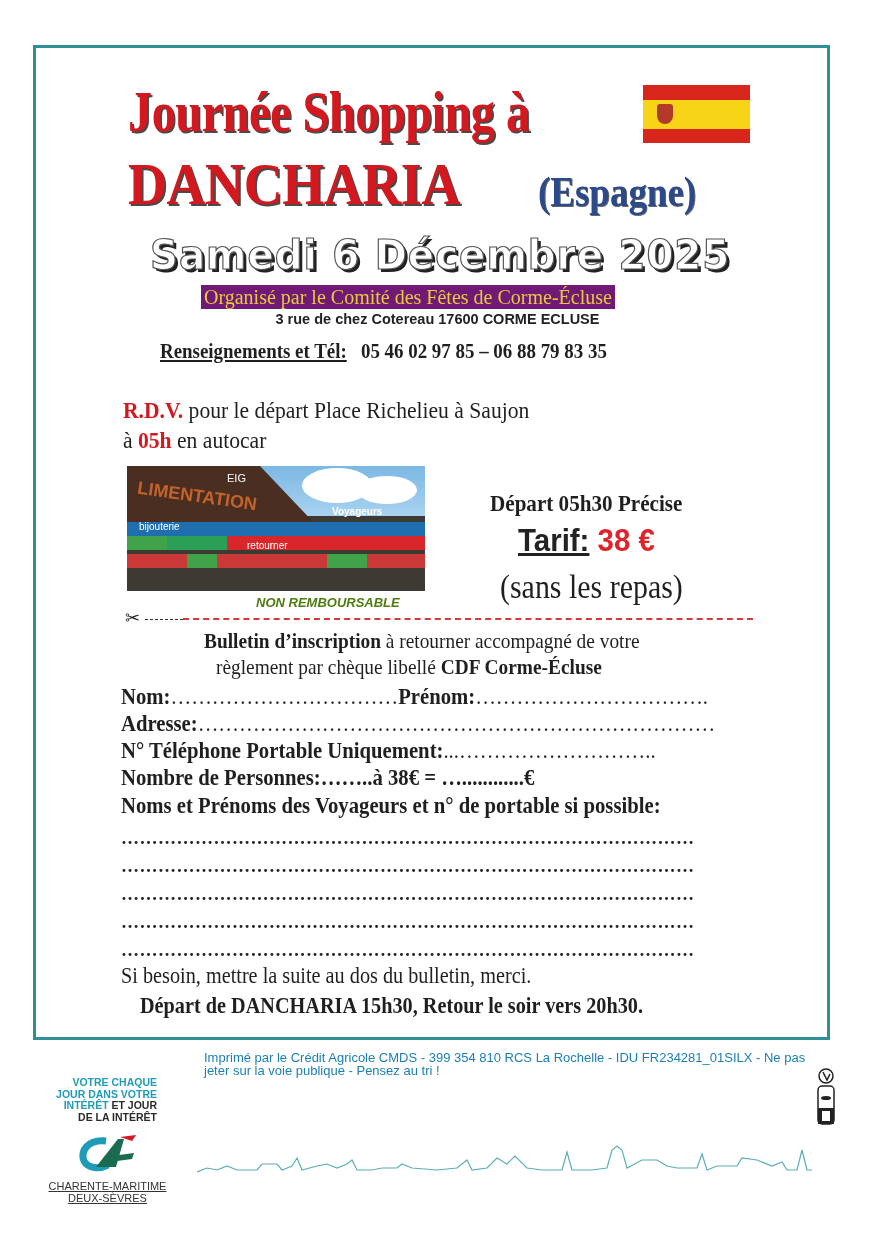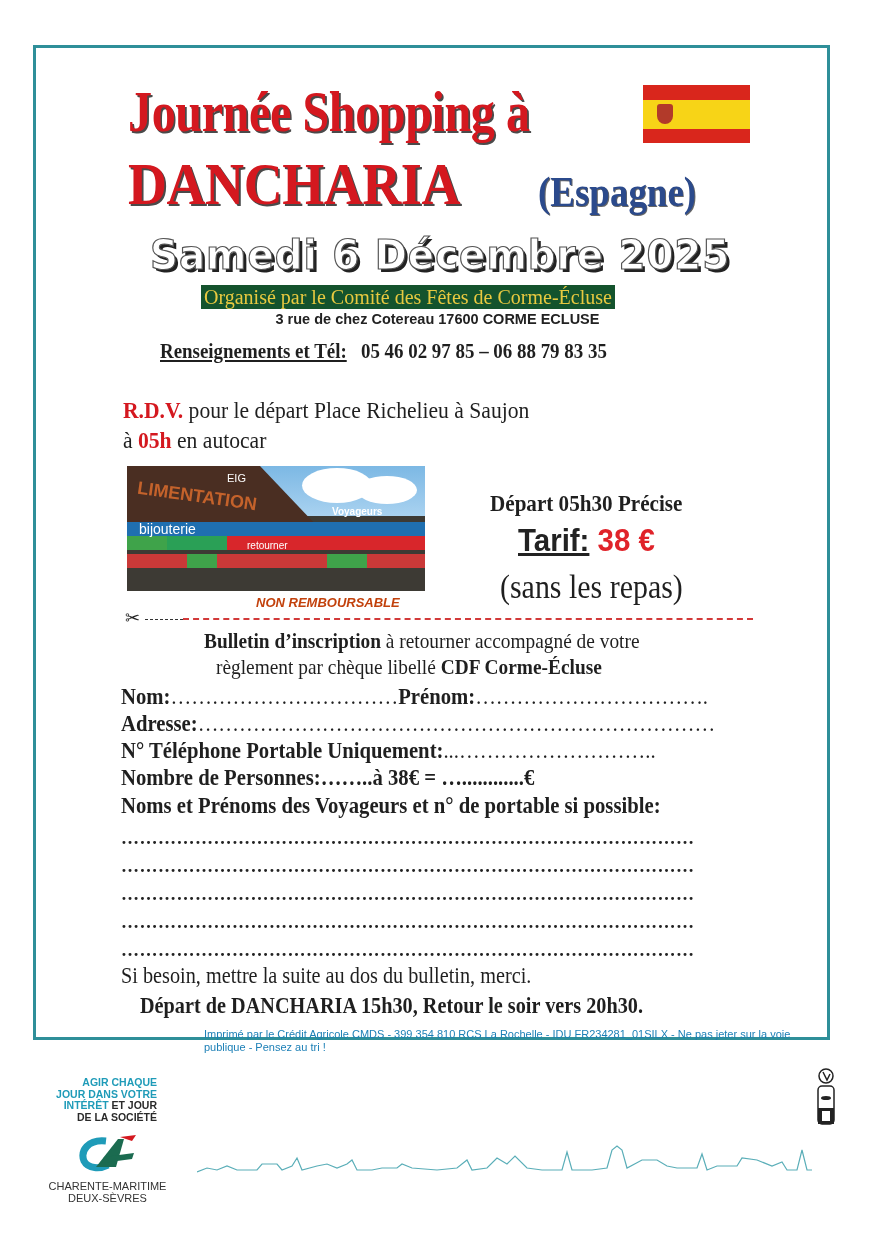--- a/index.html
+++ b/index.html
@@ -7,54 +7,54 @@
   .frame{position:absolute;left:33px;top:45px;width:797px;height:995px;border:3px solid #2f8f99;box-sizing:border-box;}
   .abs{position:absolute;white-space:nowrap;}
   .title1{left:128px;top:80px;font-size:56px;font-weight:bold;color:#d4181f;text-shadow:2px 2px 0 #4a4a4a;letter-spacing:-0.5px;transform:scaleX(0.86);transform-origin:left top;}
   .flag{left:643px;top:85px;width:107px;height:58px;display:flex;flex-direction:column;}
   .flag .r{background:#d9261c;height:25%;}
   .flag .y{background:#f7d417;height:50%;position:relative;}
   .flag .crest{position:absolute;left:14px;top:4px;width:16px;height:20px;background:#b23a2a;border-radius:3px 3px 8px 8px;}
   .title2{left:128px;top:150px;font-size:60px;font-weight:bold;color:#d4181f;text-shadow:2px 2px 0 #4a4a4a;letter-spacing:-0.5px;transform:scaleX(0.9);transform-origin:left top;}
   .espagne{left:538px;top:168px;font-size:42px;font-weight:bold;color:#2b4a8c;text-shadow:1px 1px 0 #666;transform:scaleX(0.88);transform-origin:left top;}
   .date{left:150px;top:232px;font-family:"DejaVu Sans",sans-serif;font-size:40px;font-weight:bold;color:#fff;-webkit-text-stroke:1.2px #555;text-shadow:3px 3px 0 #222;letter-spacing:1px;transform:scaleX(0.97);transform-origin:left top;}
-  .org{left:201px;top:285px;background:#14532d;color:#e8c940;font-size:20px;padding:0 3px;line-height:24px;}
+  .org{left:201px;top:285px;background:#701a75;color:#e8c940;font-size:20px;padding:0 3px;line-height:24px;}
   .addr{left:0;width:875px;top:311px;text-align:center;font-family:"Liberation Sans",sans-serif;font-weight:bold;font-size:14.5px;color:#222;}
   .renseign{left:160px;top:338px;font-size:22px;font-weight:bold;transform:scaleX(0.86);transform-origin:left top;}
   .renseign u{text-decoration:underline;}
   .rdv1{left:123px;top:397px;font-size:24px;transform:scaleX(0.9);transform-origin:left top;}
   .rdv2{left:123px;top:427px;font-size:24px;transform:scaleX(0.9);transform-origin:left top;}
   .red{color:#d4181f;font-weight:bold;}
   .photo{left:127px;top:466px;width:298px;height:125px;overflow:hidden;background:linear-gradient(180deg,#7cb8e4 0%,#a9d2f0 40%,#3d3a34 40%);}
   .photo .roof{position:absolute;left:0;top:0;width:190px;height:60px;background:#4a2e22;clip-path:polygon(0 0,70% 0,100% 100%,0 100%);}
   .photo .band{position:absolute;height:14px;}
-  .photo .lbl{position:absolute;color:#fff;font-family:"Liberation Sans",sans-serif;font-size:14px;}
+  .photo .lbl{position:absolute;color:#fff;font-family:"Liberation Sans",sans-serif;font-size:10px;}
   .photo .cloud{position:absolute;background:#fff;border-radius:50%;}
-  .nonremb{left:256px;top:595px;font-family:"Liberation Sans",sans-serif;font-style:italic;font-weight:bold;font-size:13px;color:#c2410c;}
+  .nonremb{left:256px;top:595px;font-family:"Liberation Sans",sans-serif;font-style:italic;font-weight:bold;font-size:13px;color:#4d7c0f;}
   .depart{left:490px;top:490px;font-size:24px;font-weight:bold;transform:scaleX(0.88);transform-origin:left top;}
   .tarif{left:518px;top:522px;font-family:"Liberation Sans",sans-serif;font-size:32px;font-weight:bold;transform:scaleX(0.92);transform-origin:left top;}
   .tarif .lab{text-decoration:underline;color:#222;}
   .tarif .val{color:#e0232a;}
   .sans{left:500px;top:568px;font-size:34px;transform:scaleX(0.88);transform-origin:left top;}
   .cut{left:125px;top:612px;width:628px;height:14px;}
   .cut .sc{position:absolute;left:0;top:-5px;font-size:18px;color:#222;}
   .cut .dash1{position:absolute;left:20px;top:7px;width:38px;border-top:1.5px dashed #333;}
   .cut .dash2{position:absolute;left:58px;top:6px;right:0;border-top:2px dashed #d23a3a;}
   .bull1{left:204px;top:628px;font-size:22px;transform:scaleX(0.88);transform-origin:left top;}
   .bull2{left:216px;top:654px;font-size:22px;transform:scaleX(0.88);transform-origin:left top;}
   b{font-weight:bold;}
   .fld{left:121px;font-size:23px;font-weight:bold;transform:scaleX(0.9);transform-origin:left top;}
   .dots{left:121px;font-size:18px;font-weight:bold;letter-spacing:0.5px;color:#222;}
   .note{left:121px;top:963px;font-size:23px;transform:scaleX(0.88);transform-origin:left top;}
   .retour{left:140px;top:993px;font-size:23px;font-weight:bold;transform:scaleX(0.88);transform-origin:left top;}
-  .imprime{left:204px;top:1028px;width:610px;font-family:"Liberation Sans",sans-serif;font-size:11px;color:#1b7fb6;white-space:normal;line-height:13px;}
+  .imprime{left:204px;top:1051px;width:610px;font-family:"Liberation Sans",sans-serif;font-size:13px;color:#1b7fb6;white-space:normal;line-height:13px;}
   .slogan{left:40px;top:1077px;width:117px;text-align:right;font-family:"Liberation Sans",sans-serif;font-weight:bold;font-size:10.5px;line-height:11.5px;color:#2a2a2a;}
   .slogan .t{color:#1f9bb8;}
   .ca-logo{left:78px;top:1133px;width:60px;height:40px;}
-  .region{left:40px;top:1180px;width:135px;text-align:center;font-family:"Liberation Sans",sans-serif;font-size:11px;line-height:12px;color:#333;}
+  .region{left:40px;top:1180px;width:135px;text-align:center;font-family:"Liberation Sans",sans-serif;font-size:11px;line-height:12px;color:#333;text-decoration:underline;}
   .skyline{left:197px;top:1138px;width:615px;height:40px;}
   .recyc{left:815px;top:1068px;width:22px;height:60px;}
 </style>
 </head>
 <body>
 
 <div class="frame"></div>
 
 <div class="abs title1">Journée Shopping à</div>
 <div class="abs flag">
@@ -137,24 +137,24 @@
 <div class="abs dots" style="top:884px;">…………………………………………………………………………………</div>
 <div class="abs dots" style="top:912px;">…………………………………………………………………………………</div>
 <div class="abs dots" style="top:940px;">…………………………………………………………………………………</div>
 
 <div class="abs note">Si besoin, mettre la suite au dos du bulletin, merci.</div>
 <div class="abs retour">Départ de  DANCHARIA 15h30, Retour le soir vers 20h30.</div>
 
 <div class="abs imprime">Imprimé par le Crédit Agricole CMDS - 399 354 810 RCS La Rochelle  - IDU FR234281_01SILX  - Ne pas jeter sur la voie publique - Pensez au tri !</div>
 
 <div class="abs slogan">
-  <div class="t">AGIR CHAQUE</div>
+  <div class="t">VOTRE CHAQUE</div>
   <div class="t">JOUR DANS VOTRE</div>
   <div><span class="t">INTÉRÊT</span><span> ET JOUR</span></div>
-  <div>DE LA SOCIÉTÉ</div>
+  <div>DE LA INTÉRÊT</div>
 </div>
 <svg class="abs ca-logo" viewBox="0 0 60 40">
   <path d="M28 8 C10 6 2 18 6 28 C10 36 22 36 30 32" fill="none" stroke="#1f9bb8" stroke-width="7"></path>
   <path d="M18 34 L40 6 L46 6 L38 34 Z" fill="#1b6b50"></path>
   <path d="M26 24 L56 20 L54 26 L24 30 Z" fill="#1b6b50"></path>
   <path d="M42 4 L58 2 L54 8 Z" fill="#d4181f"></path>
 </svg>
 <div class="abs region">
   <div>CHARENTE-MARITIME</div>
   <div>DEUX-SÈVRES</div>

